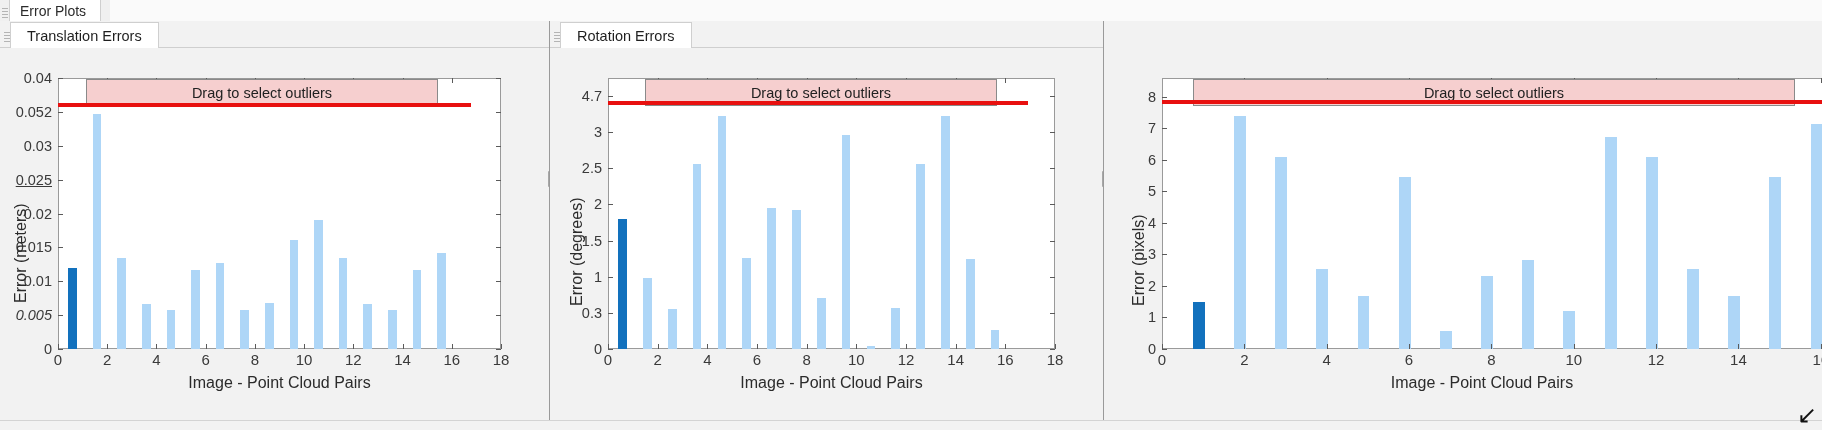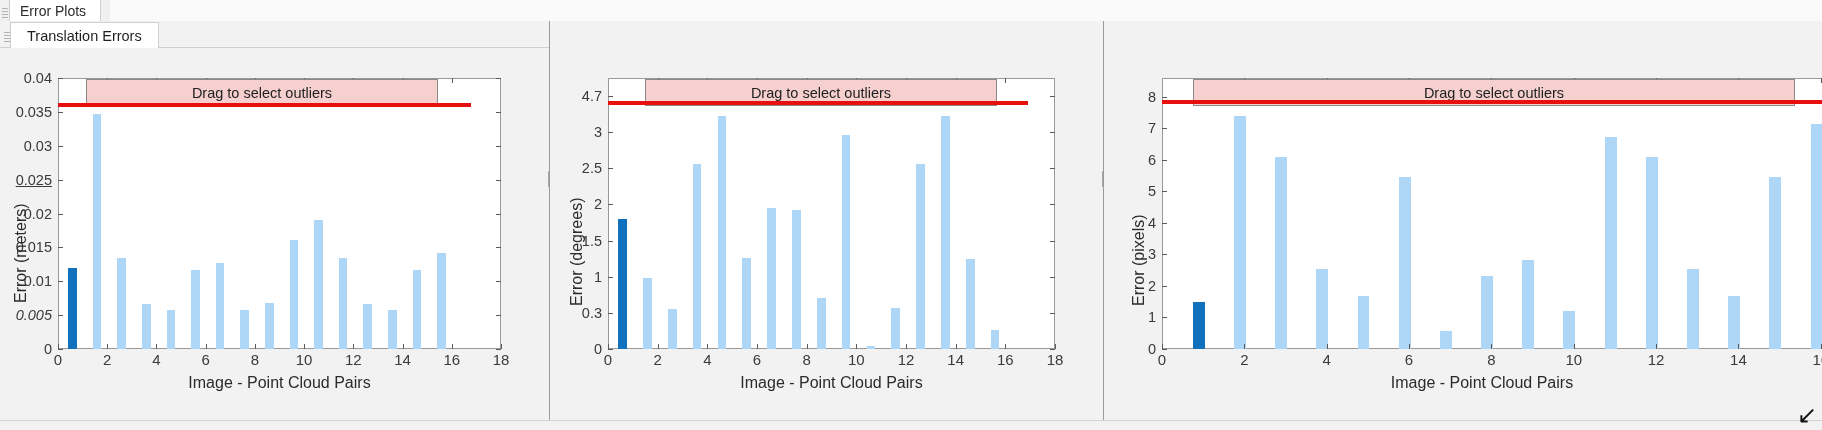--- a/index.html
+++ b/index.html
@@ -202,21 +202,21 @@
       <div class="ytick-right" style="top:12.5%;"></div>
       <div class="ytick-right" style="top:0%;"></div>
 
       <div class="ytick-label" style="top:100%;left:-52px;width:46px;">0</div>
       <div class="ytick-label" style="top:87.5%;left:-52px;width:46px;font-style:italic;">0.005</div>
       <div class="ytick-label" style="top:75%;left:-52px;width:46px;">0.01</div>
       <div class="ytick-label" style="top:62.5%;left:-52px;width:46px;">0.015</div>
       <div class="ytick-label" style="top:50%;left:-52px;width:46px;">0.02</div>
       <div class="ytick-label" style="top:37.5%;left:-52px;width:46px;text-decoration:underline;">0.025</div>
       <div class="ytick-label" style="top:25%;left:-52px;width:46px;">0.03</div>
-      <div class="ytick-label" style="top:12.5%;left:-52px;width:46px;">0.035</div>
+      <div class="ytick-label" style="top:12.5%;left:-52px;width:46px;">0.052</div>
       <div class="ytick-label" style="top:0%;left:-52px;width:46px;">0.04</div>
 
       <div class="xtick-mark" style="left:0%;"></div>
       <div class="xtick-mark" style="left:11.11%;"></div>
       <div class="xtick-mark" style="left:22.22%;"></div>
       <div class="xtick-mark" style="left:33.33%;"></div>
       <div class="xtick-mark" style="left:44.44%;"></div>
       <div class="xtick-mark" style="left:55.56%;"></div>
       <div class="xtick-mark" style="left:66.67%;"></div>
       <div class="xtick-mark" style="left:77.78%;"></div>
@@ -250,20 +250,26 @@
       <span>Drag to select outliers</span>
     </div>
     <div class="outlier-line" style="left:58px;top:82px;width:413px;"></div>
   </div>
 
   <div class="panel-sep" style="left:549px;">
       <div class="sep-dot"></div>
     </div>
 
   <div class="panel" style="left:550px;width:553px;">
+    <div class="fig-tabbar">
+      <span class="grip fig-tab-grip"></span>
+      <div class="fig-tab" style="left:10px;">
+        <span>Rotation Errors</span>
+      </div>
+    </div>
 
     <div class="axes" style="left:58px;top:57px;width:447px;height:271px;">
       <div class="plotbox"></div>
 
       <div class="bars">
         <div class="bar sel" style="left:2.28%;width:1.95%;height:48.0%;"></div>
         <div class="bar" style="left:7.84%;width:1.95%;height:26.1%;"></div>
         <div class="bar" style="left:13.39%;width:1.95%;height:14.7%;"></div>
         <div class="bar" style="left:18.95%;width:1.95%;height:68.3%;"></div>
         <div class="bar" style="left:24.50%;width:1.95%;height:86.1%;"></div>

